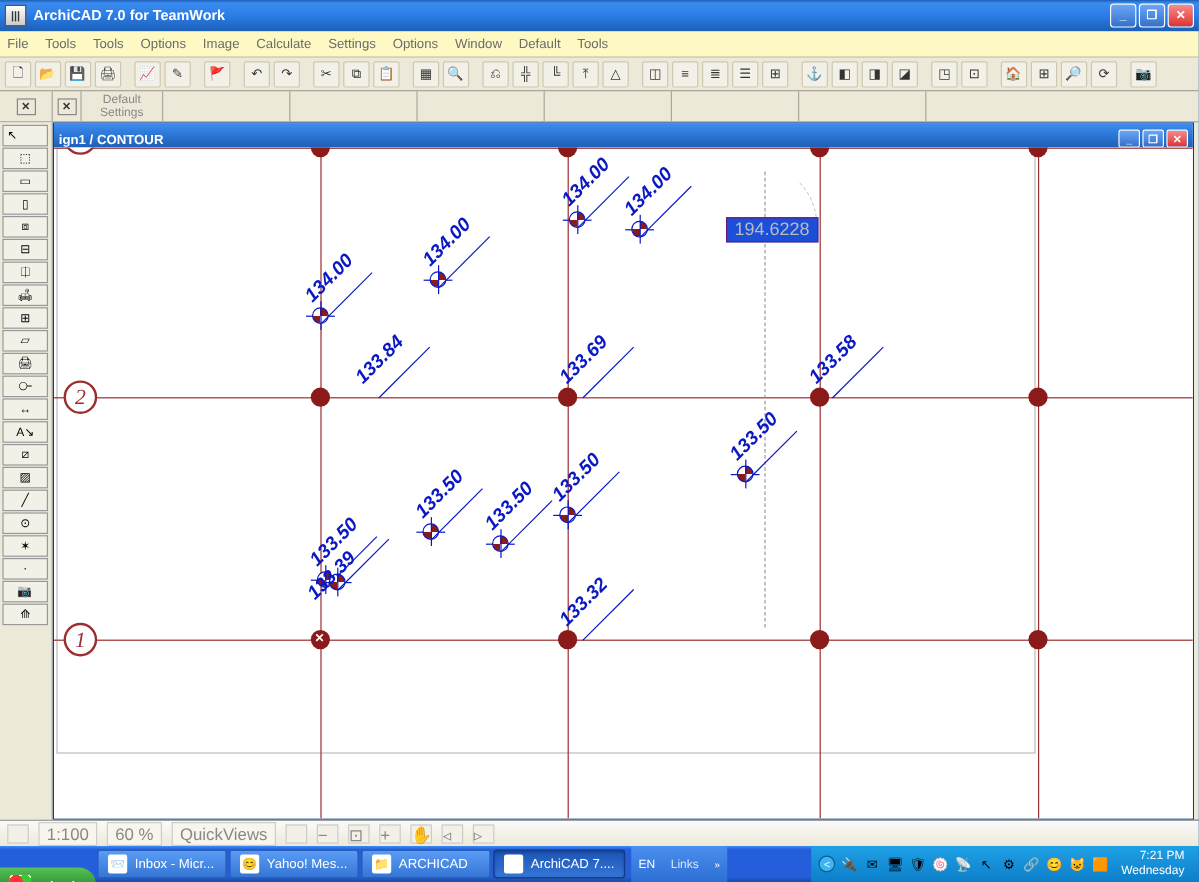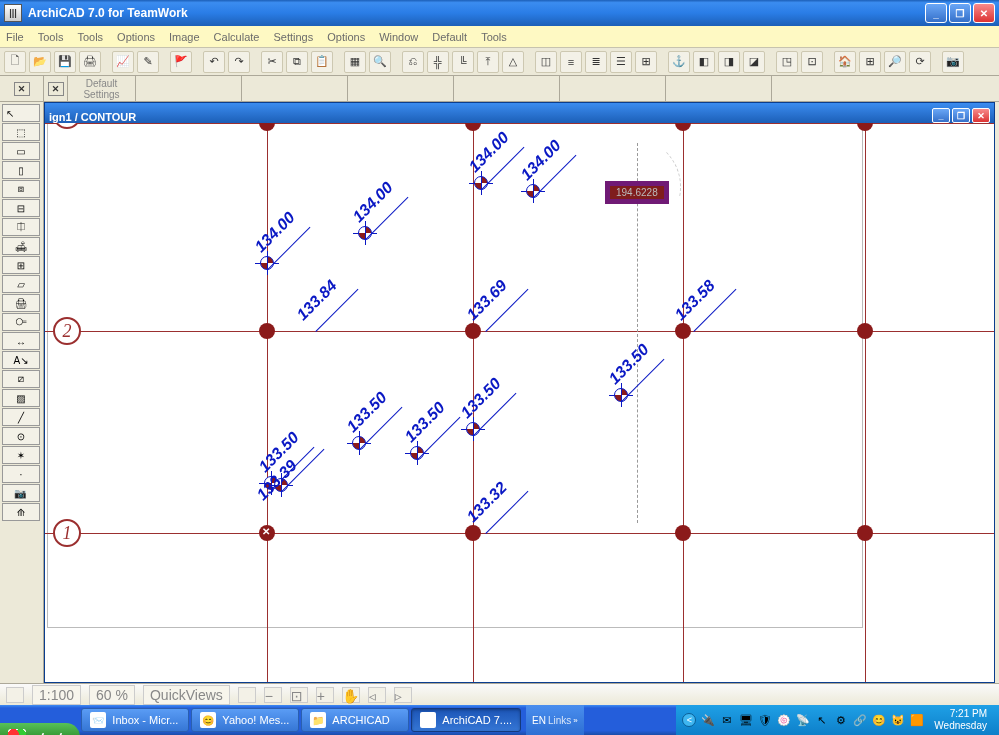--- a/index.html
+++ b/index.html
@@ -42,21 +42,21 @@
   .cwtitle .cwbtns { margin-left:auto; display:flex; gap:2px; }
   .cwtitle .cwb { width:18px; height:15px; border:1px solid #fff; background:linear-gradient(to bottom,#6aa7f7,#3570c9); border-radius:2px; display:flex; align-items:center; justify-content:center; font-size:9px; color:#fff; font-weight:bold; }
   .cwtitle .cwb.close { background:linear-gradient(to bottom,#f78b8b,#d33); }
   .canvas { flex:1; position:relative; background:#fff; overflow:hidden; }
   
   .gridline { position:absolute; background:#9b2f2f; }
   .gridlabel { position:absolute; width:28px; height:28px; border:2px solid #9b2f2f; border-radius:50%; display:flex; align-items:center; justify-content:center; color:#9b2f2f; font-family: Georgia, serif; font-size:18px; font-style:italic; background:#fff; }
   .gridnode { position:absolute; width:16px; height:16px; border-radius:50%; background:#8b1a1a; transform:translate(-50%,-50%); }
   .gridnode.x::after { content:'✕'; color:#fff; font-size:10px; position:absolute; left:3px; top:1px; font-weight:bold; }
 
-  .measurebox { position:absolute; border:5px solid #701a75; background:#7f1d1d; font-size:10px; color:#bbb; padding:1px 6px; }
+  .measurebox { position:absolute; border:1px solid #701a75; background:#1d4ed8; font-size:15px; color:#bbb; padding:1px 6px; }
 
   .spot { position:absolute; transform:translate(-50%,-50%); }
   .spot .marker { width:18px; height:18px; position:relative; }
   .spot .marker::before,.spot .marker::after { content:''; position:absolute; background:#0a18c4; }
   .spot .marker::before { width:24px; height:1px; top:9px; left:-3px; }
   .spot .marker::after { width:1px; height:24px; left:9px; top:-3px; }
   .spot .marker .circ { position:absolute; width:14px; height:14px; border:1px solid #0a18c4; border-radius:50%; left:2px; top:2px; background: conic-gradient(#8b1a1a 0 90deg, #fff 90deg 180deg, #8b1a1a 180deg 270deg, #fff 270deg 360deg); }
   .spot .label { position:absolute; left:6px; bottom:16px; color:#0a18c4; font-family: Arial, sans-serif; font-weight:bold; font-style:italic; font-size:16px; transform: rotate(-45deg); transform-origin: left bottom; white-space:nowrap; }
   .spot .under { position:absolute; left:10px; bottom:2px; width:60px; height:1px; background:#0a18c4; transform:rotate(-45deg); transform-origin:left bottom; }
 
@@ -69,21 +69,21 @@
   .statusbar .field { border:1px solid #ccc; padding:1px 6px; background:#f7f5ec; color:#888; }
   .statusbar .iconbtn { width:18px; height:16px; border:1px solid #ccc; background:#f3f1e7; }
 
   
   .taskbar { height:30px; background: linear-gradient(to bottom,#3f8cf3,#245edb 10%,#245edb 85%,#1b4da8); display:flex; align-items:center; }
   .startbtn { height:30px; padding:0 18px 0 8px; background: linear-gradient(to bottom,#57c157,#2a8a2a 60%,#1f6e1f); color:#fff; font-weight:bold; font-style:italic; font-size:14px; display:flex; align-items:center; gap:6px; border-radius:0 14px 14px 0;margin-top:36px; }
   .startbtn .logo { width:18px; height:18px; background: radial-gradient(circle at 30% 30%, #f33 0 30%, transparent 31%), radial-gradient(circle at 70% 30%, #3c3 0 30%, transparent 31%), radial-gradient(circle at 30% 70%, #39f 0 30%, transparent 31%), radial-gradient(circle at 70% 70%, #fc3 0 30%, transparent 31%), #fff; border-radius:3px; }
   .taskbtn { height:24px; margin:3px 1px; background: linear-gradient(to bottom,#5a9cf5,#3576d5); border:1px solid #2a5fb0; border-radius:3px; display:flex; align-items:center; padding:0 8px; gap:6px; color:#fff; font-size:11px; min-width:108px; }
   .taskbtn.active { background: linear-gradient(to bottom,#1c55b7,#3576d5); border:1px solid #14397c; box-shadow: inset 0 1px 3px rgba(0,0,0,0.3); }
   .taskbtn .ticon { width:16px; height:16px; background:#fff; border-radius:2px; display:flex; align-items:center; justify-content:center; font-size:10px; }
-  .langbar { margin-left:4px; height:30px; background: linear-gradient(to bottom,#4a8eee,#2d6fd3); display:flex; align-items:center; padding:0 6px; gap:2px; color:#fff; font-size:10px; }
+  .langbar { margin-left:4px; height:30px; background: linear-gradient(to bottom,#4a8eee,#2d6fd3); display:flex; align-items:center; padding:0 6px; gap:13px; color:#fff; font-size:10px; }
   .systray { margin-left:auto; height:30px; background: linear-gradient(to bottom,#1fa0e6,#0d7fc9); display:flex; align-items:center; padding:0 6px; gap:4px; }
   .systray .arrow { width:14px; height:14px; border:1px solid #0a5e96; border-radius:50%; background:#3fb6f0; color:#fff; font-size:9px; display:flex; align-items:center; justify-content:center; }
   .systray .ticon { width:15px; height:15px; display:flex; align-items:center; justify-content:center; font-size:11px; }
   .clock { color:#fff; font-size:10px; text-align:right; padding:0 6px; line-height:1.2; }
 </style>
 </head>
 <body>
 
 <div class="titlebar">
   <div class="appicon">|||</div>

